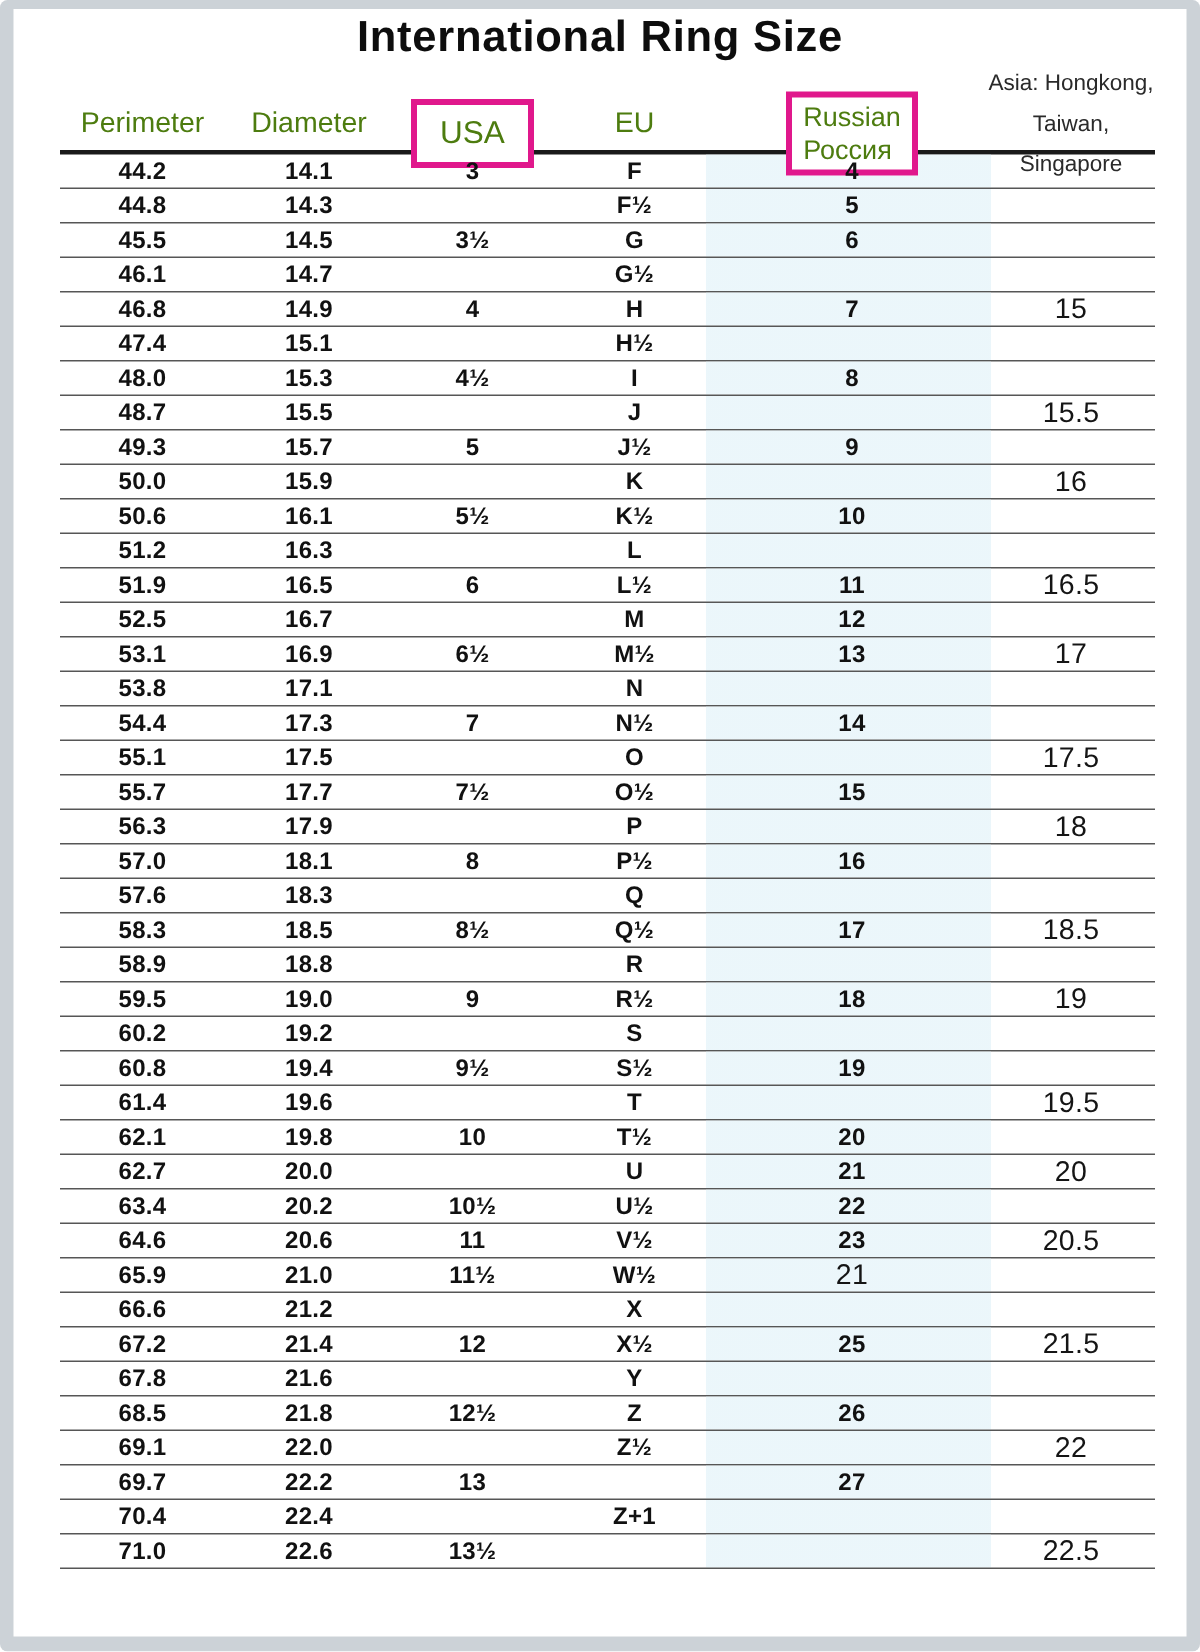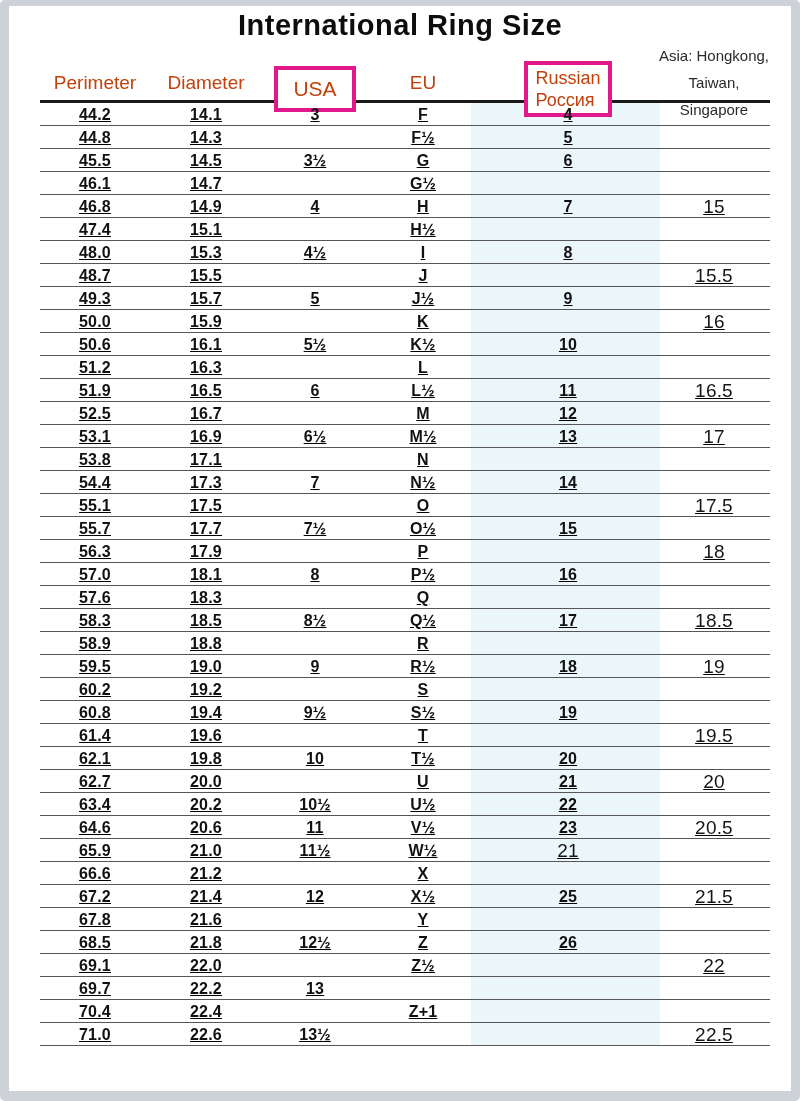--- a/index.html
+++ b/index.html
@@ -29,21 +29,21 @@
     margin-left:31px;
     width:730px;
     height:58px;
     display:grid;
     grid-template-columns:110px 112px 106px 110px 180px 112px;
     align-items:center;
   }
   .hcell{
     text-align:center;
     font-size:19px;
-    color:#c2410c;
+    color:#4d7c0f;
     line-height:22px;
   }
   .hcell.small{font-size:15px;line-height:27px;color:#2a2a2a;}
   .boxed{
     display:inline-block;
     border:4px solid #e0188c;
     background:#ffffff;
     margin-top:12px;
   }
   .usa-box{padding:8px 15px;font-size:21px;}
@@ -57,21 +57,20 @@
     height:23px;
     box-sizing:border-box;
     display:grid;
     grid-template-columns:110px 112px 106px 110px 180px 112px;
     align-items:center;
     border-bottom:1.5px solid #565656;
     background:linear-gradient(90deg,
       rgba(255,255,255,0) 0 59%,
       rgba(219,239,247,0.55) 59% 85%,
       rgba(255,255,255,0) 85%);
-    text-decoration:underline;
   }
   .cell{
     text-align:center;
     font-size:16px;
     font-weight:bold;
     color:#111111;
     white-space:nowrap;
     letter-spacing:0.2px;
     line-height:21px;
   }
@@ -410,20 +409,21 @@
           <div class="cell c2"></div>
           <div class="cell c3">Z½</div>
           <div class="cell c4"></div>
           <div class="cell c5">22</div>
         </div>
         <div class="trow">
           <div class="cell c0">69.7</div>
           <div class="cell c1">22.2</div>
           <div class="cell c2">13</div>
           <div class="cell c3"></div>
+          <div class="cell c4">27</div>
           <div class="cell c5"></div>
         </div>
         <div class="trow">
           <div class="cell c0">70.4</div>
           <div class="cell c1">22.4</div>
           <div class="cell c2"></div>
           <div class="cell c3">Z+1</div>
           <div class="cell c4"></div>
           <div class="cell c5"></div>
         </div>

